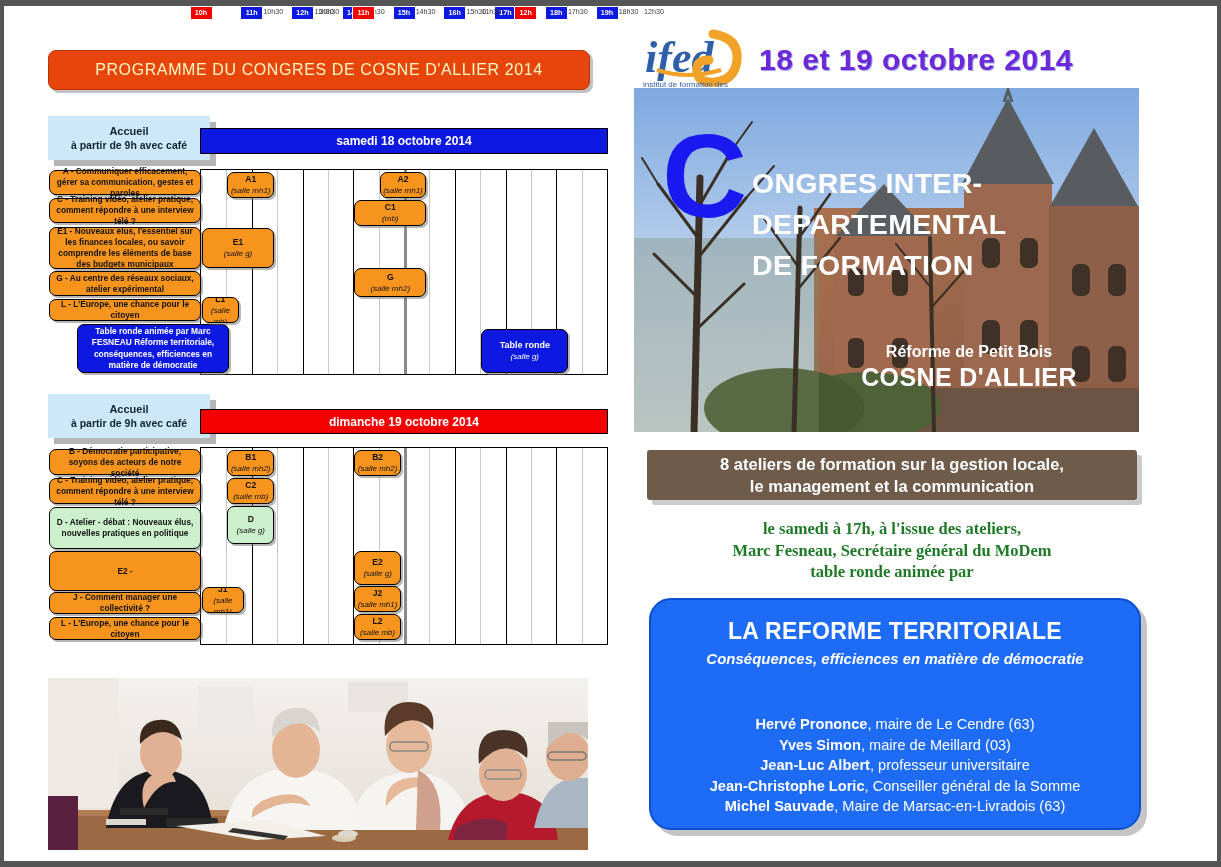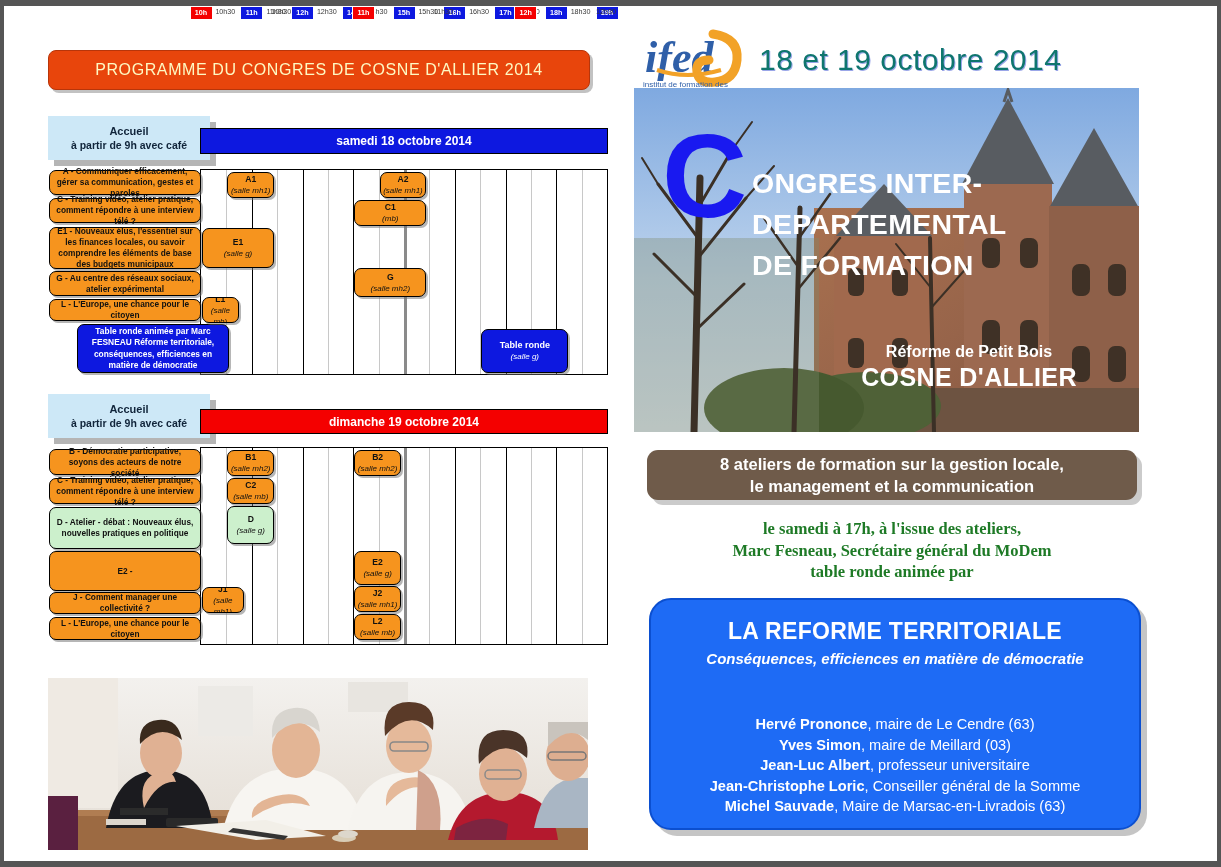--- a/index.html
+++ b/index.html
@@ -41,21 +41,21 @@
   .daybar.sun{background:#F40000;}
 
   .gridbox{position:absolute;border:1px solid #000;background:#fff;}
 
   .scale{position:absolute;height:12px;}
   .tick{position:absolute;top:0;height:12px;font-size:7.2px;line-height:12px;
         text-align:center;white-space:nowrap;}
   .tick.hour{color:#fff;font-weight:bold;border:1px solid #fff;}
   .tick.hour.sat{background:#0D18E0;}
   .tick.hour.sun{background:#F40000;}
-  .tick.half{color:#3a3a3a;}
+  .tick.half{color:#3a3a3a;padding-left:48px;}
 
   .vline{position:absolute;top:0;bottom:0;width:1px;}
   .vline.hour{background:#000;}
   .vline.half{background:#c8c8c8;}
   .vline.lunch{background:#8a8a8a;width:3px;}
 
   .task{
     position:absolute;border:1px solid #000;border-radius:7px;
     font-size:8.6px;line-height:11px;text-align:center;
     display:flex;flex-direction:column;align-items:center;justify-content:center;
@@ -85,21 +85,21 @@
     position:absolute;left:44px;top:672px;width:540px;height:172px;
     overflow:hidden;background:#e6e2de;
   }
 
   
   #right{position:absolute;left:625px;top:0;width:588px;height:855px;}
 
   .logo-wrap{position:absolute;left:10px;top:20px;width:120px;height:72px;}
   .date-head{
     position:absolute;left:130px;top:32px;width:450px;height:44px;
-    color:#0f766e;font-weight:normal;font-size:30px;letter-spacing:.5px;
+    color:#6d28d9;font-weight:bold;font-size:30px;letter-spacing:.5px;
     display:flex;align-items:center;
     text-shadow:1px 1px 0 #9aa6e8;
   }
 
   .hero{
     position:absolute;left:5px;top:82px;width:505px;height:344px;overflow:hidden;
   }
   .hero .sky{position:absolute;inset:0;background:linear-gradient(#9fc2ea 0%,#b9d2ef 32%,#cfdcea 52%,#8d9e86 66%,#6f7f62 100%);}
   .heroC{
     position:absolute;left:28px;top:38px;color:#1919F0;font-weight:bold;
@@ -109,21 +109,21 @@
     position:absolute;left:118px;top:40px;width:390px;color:#fff;font-weight:bold;
     font-size:28.5px;line-height:41px;letter-spacing:.3px;margin-top:35px;
   }
   .hero-sub1{position:absolute;left:170px;top:255px;width:330px;color:#fff;
              font-weight:bold;font-size:16px;text-align:center;}
   .hero-sub2{position:absolute;left:170px;top:275px;width:330px;color:#fff;
              font-weight:bold;font-size:25px;text-align:center;letter-spacing:.4px;}
 
   .brown-banner{
     position:absolute;left:18px;top:444px;width:490px;height:50px;
-    background:#6F5B4A;border-radius:11px;color:#fff;
+    background:#6F5B4A;border-radius:3px;color:#fff;
     font-weight:bold;font-size:16.5px;line-height:22px;text-align:center;
     display:flex;align-items:center;justify-content:center;
     box-shadow:5px 5px 0 rgba(140,140,140,.45);
   }
 
   .green-block{
     position:absolute;left:18px;top:512px;width:490px;
     color:#1E7A26;font-family:"Liberation Serif",serif;font-weight:bold;
     font-size:16.5px;line-height:21.5px;text-align:center;
   }

